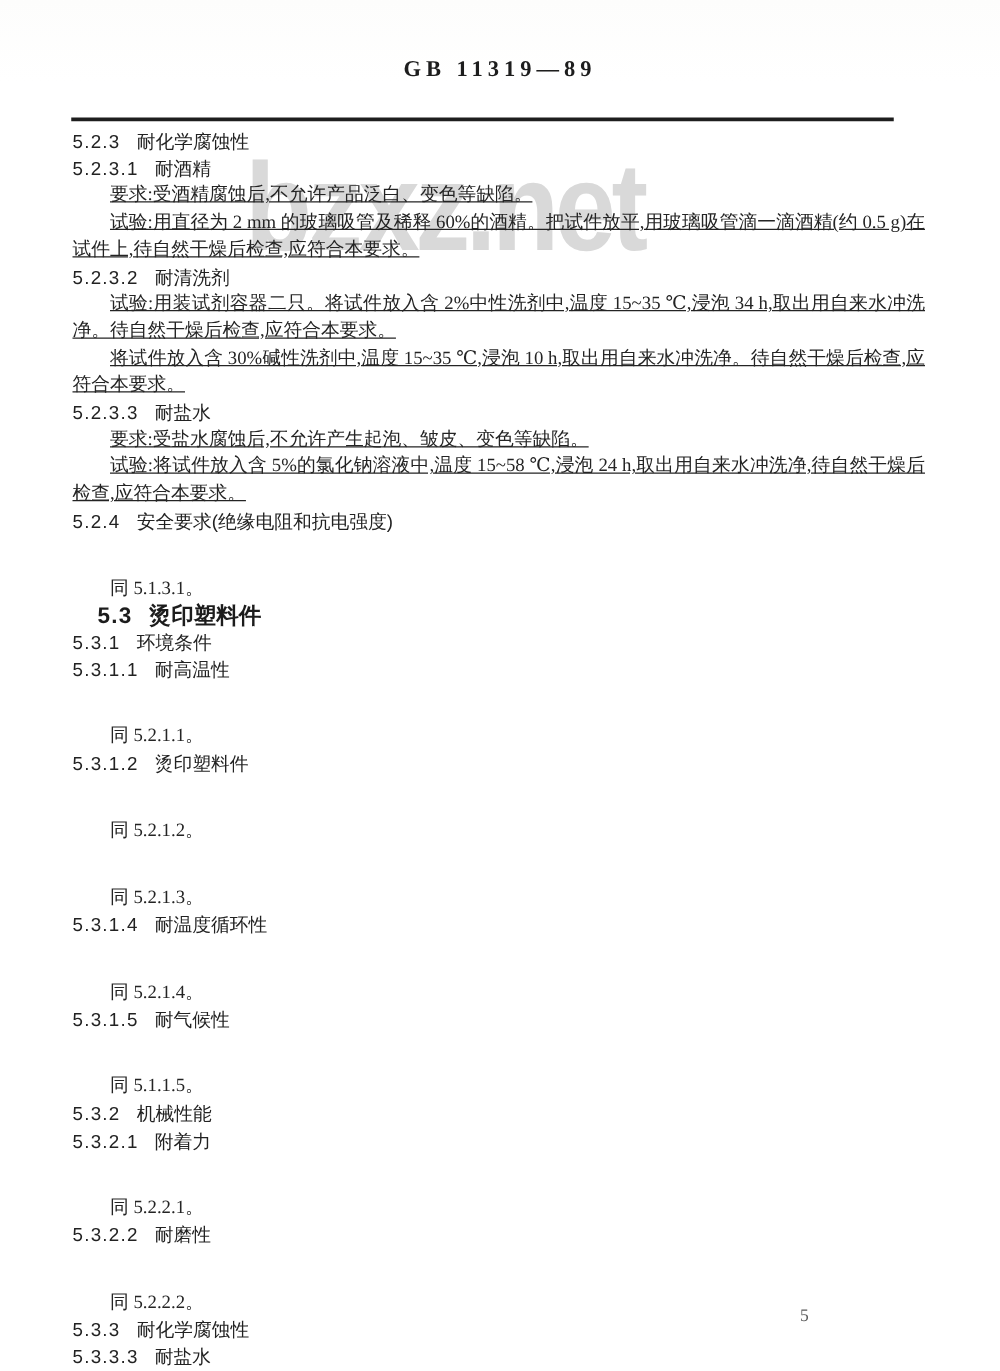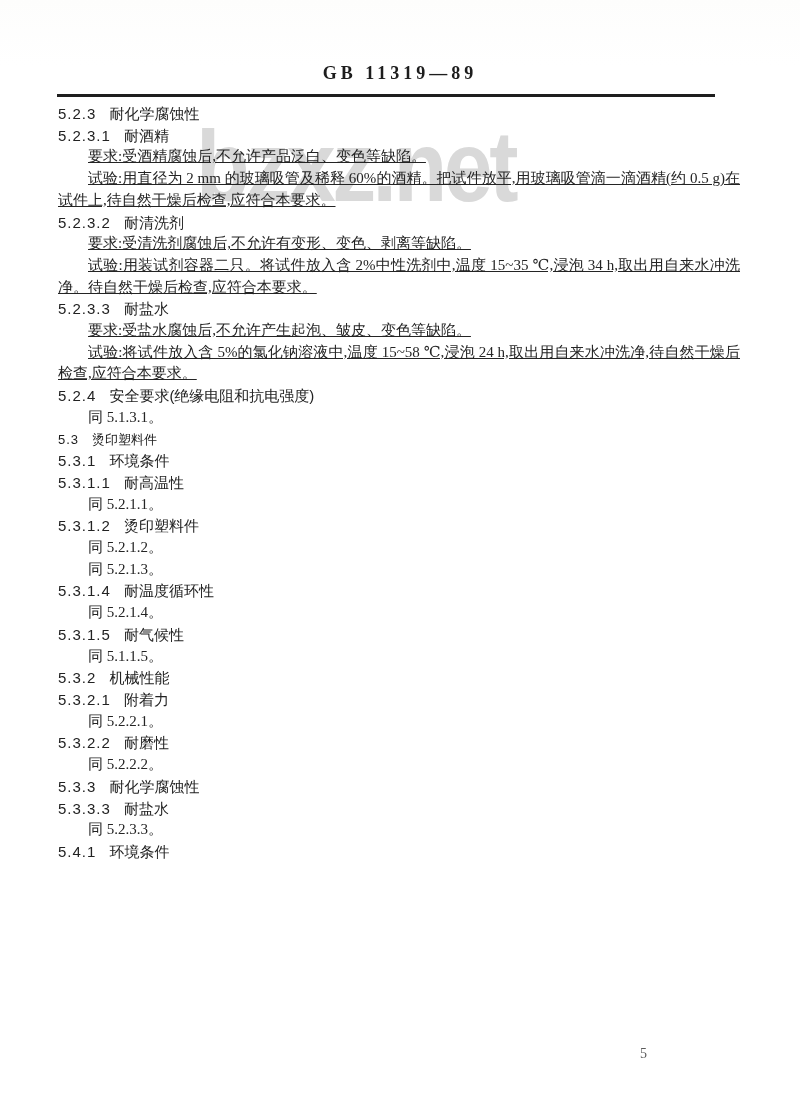--- a/index.html
+++ b/index.html
@@ -8,21 +8,21 @@
     background: #ffffff;
     font-family: "Liberation Serif", "DejaVu Serif", serif;
     overflow: hidden;
   }
   .page {
     position: relative;
     width: 800px; height: 1097px;
     background: linear-gradient(180deg, #fdfdfc 0%, #ffffff 6%, #ffffff 100%);
   }
   .header {
-    position: absolute; top: 63px; left: 0; width: 100%;
+    position: absolute; top: 45px; left: 0; width: 100%;
     text-align: center;
     font-family: "Liberation Serif", "DejaVu Serif", serif;
     font-weight: bold; font-size: 18px; letter-spacing: 4px;
     color: #1d1d1d;
   }
   .rule {
     position: absolute; top: 94px; left: 57px; width: 658px;
     border-top: 3px solid #1e1e1e;
   }
   .watermark {
@@ -34,48 +34,48 @@
     z-index: 0; user-select: none; white-space: nowrap;
   }
   .content {
     position: absolute; top: 103px; left: 58px; width: 682px;
     z-index: 1; font-size: 15px; color: #242424;
   }
   .blk { line-height: 21.7px; margin: 0; }
   .blk .num { display: inline-block; margin-right: 13px; letter-spacing: 1px; }
   .h2 {
     font-family: "Liberation Sans", "DejaVu Sans", sans-serif;
-    font-weight: normal; font-size: 13px; color: #1c1c1c;
+    font-weight: bold; font-size: 18px; color: #1c1c1c; margin-left: 20px;
   }
   .h3, .h4 {
     font-family: "Liberation Sans", "DejaVu Sans", sans-serif;
     font-weight: 500; color: #222;
   }
   .para { text-indent: 2em; text-align: justify; text-decoration: underline; }
-  .ref  { padding-left: 2em; }
+  .ref  { padding-left: 2em; margin-top: 32px; }
   .page-number {
     position: absolute; top: 1046px; left: 640px;
     font-size: 14px; color: #5a5a5a; z-index: 1;
   }
 </style>
 </head>
 <body>
 
 <div class="page">
   <div class="watermark">bzxz.net</div>
   <div class="header">GB 11319—89</div>
   <div class="rule"></div>
   <div class="content">
       <div class="blk h3"><span class="num">5.2.3</span><span class="txt">耐化学腐蚀性</span></div>
       <div class="blk h4"><span class="num">5.2.3.1</span><span class="txt">耐酒精</span></div>
       <div class="blk para"><span class="txt">要求:受酒精腐蚀后,不允许产品泛白、变色等缺陷。</span></div>
       <div class="blk para"><span class="txt">试验:用直径为 2 mm 的玻璃吸管及稀释 60%的酒精。把试件放平,用玻璃吸管滴一滴酒精(约 0.5 g)在试件上,待自然干燥后检查,应符合本要求。</span></div>
       <div class="blk h4"><span class="num">5.2.3.2</span><span class="txt">耐清洗剂</span></div>
-      <div class="blk para"><span class="txt">要求:受清洗剂腐蚀后,不允许有变形、变色、剥离等缺陷。</span></div>
       <div class="blk para"><span class="txt">试验:用装试剂容器二只。将试件放入含 2%中性洗剂中,温度 15~35 ℃,浸泡 34 h,取出用自来水冲洗净。待自然干燥后检查,应符合本要求。</span></div>
+      <div class="blk para"><span class="txt">将试件放入含 30%碱性洗剂中,温度 15~35 ℃,浸泡 10 h,取出用自来水冲洗净。待自然干燥后检查,应符合本要求。</span></div>
       <div class="blk h4"><span class="num">5.2.3.3</span><span class="txt">耐盐水</span></div>
       <div class="blk para"><span class="txt">要求:受盐水腐蚀后,不允许产生起泡、皱皮、变色等缺陷。</span></div>
       <div class="blk para"><span class="txt">试验:将试件放入含 5%的氯化钠溶液中,温度 15~58 ℃,浸泡 24 h,取出用自来水冲洗净,待自然干燥后检查,应符合本要求。</span></div>
       <div class="blk h4"><span class="num">5.2.4</span><span class="txt">安全要求(绝缘电阻和抗电强度)</span></div>
       <div class="blk ref"><span class="txt">同 5.1.3.1。</span></div>
       <div class="blk h2"><span class="num">5.3</span><span class="txt">烫印塑料件</span></div>
       <div class="blk h3"><span class="num">5.3.1</span><span class="txt">环境条件</span></div>
       <div class="blk h4"><span class="num">5.3.1.1</span><span class="txt">耐高温性</span></div>
       <div class="blk ref"><span class="txt">同 5.2.1.1。</span></div>
       <div class="blk h4"><span class="num">5.3.1.2</span><span class="txt">烫印塑料件</span></div>

